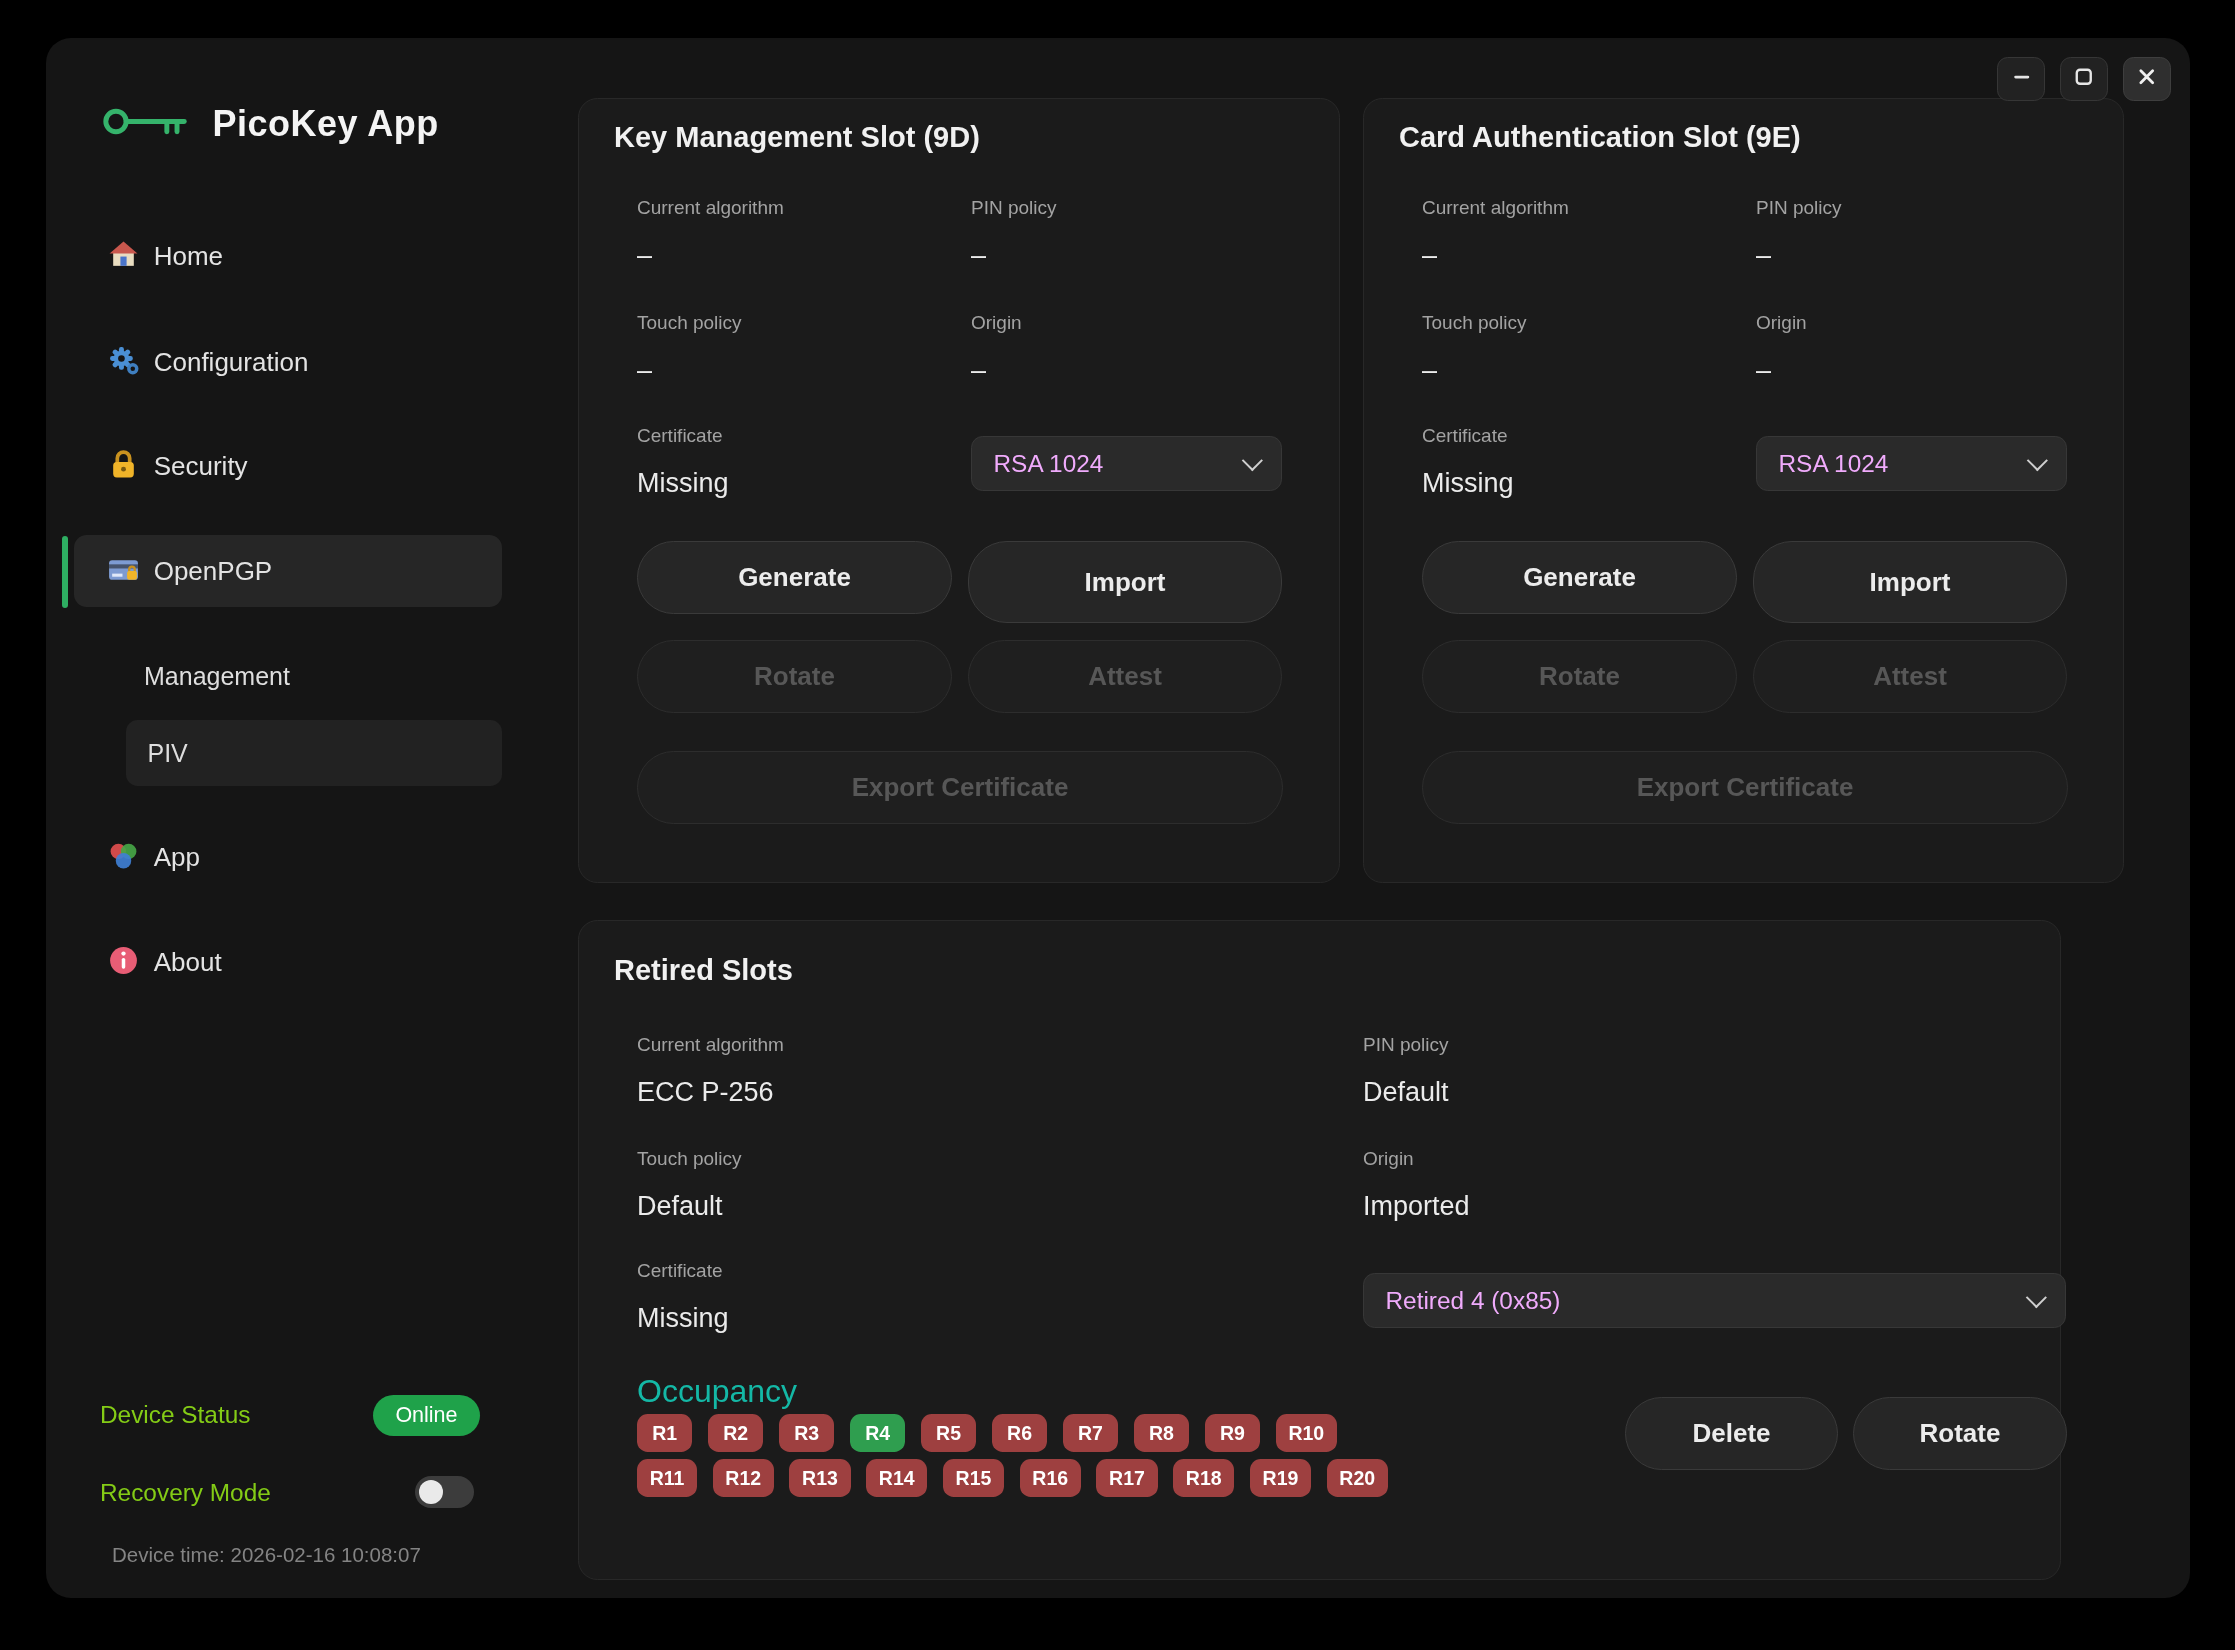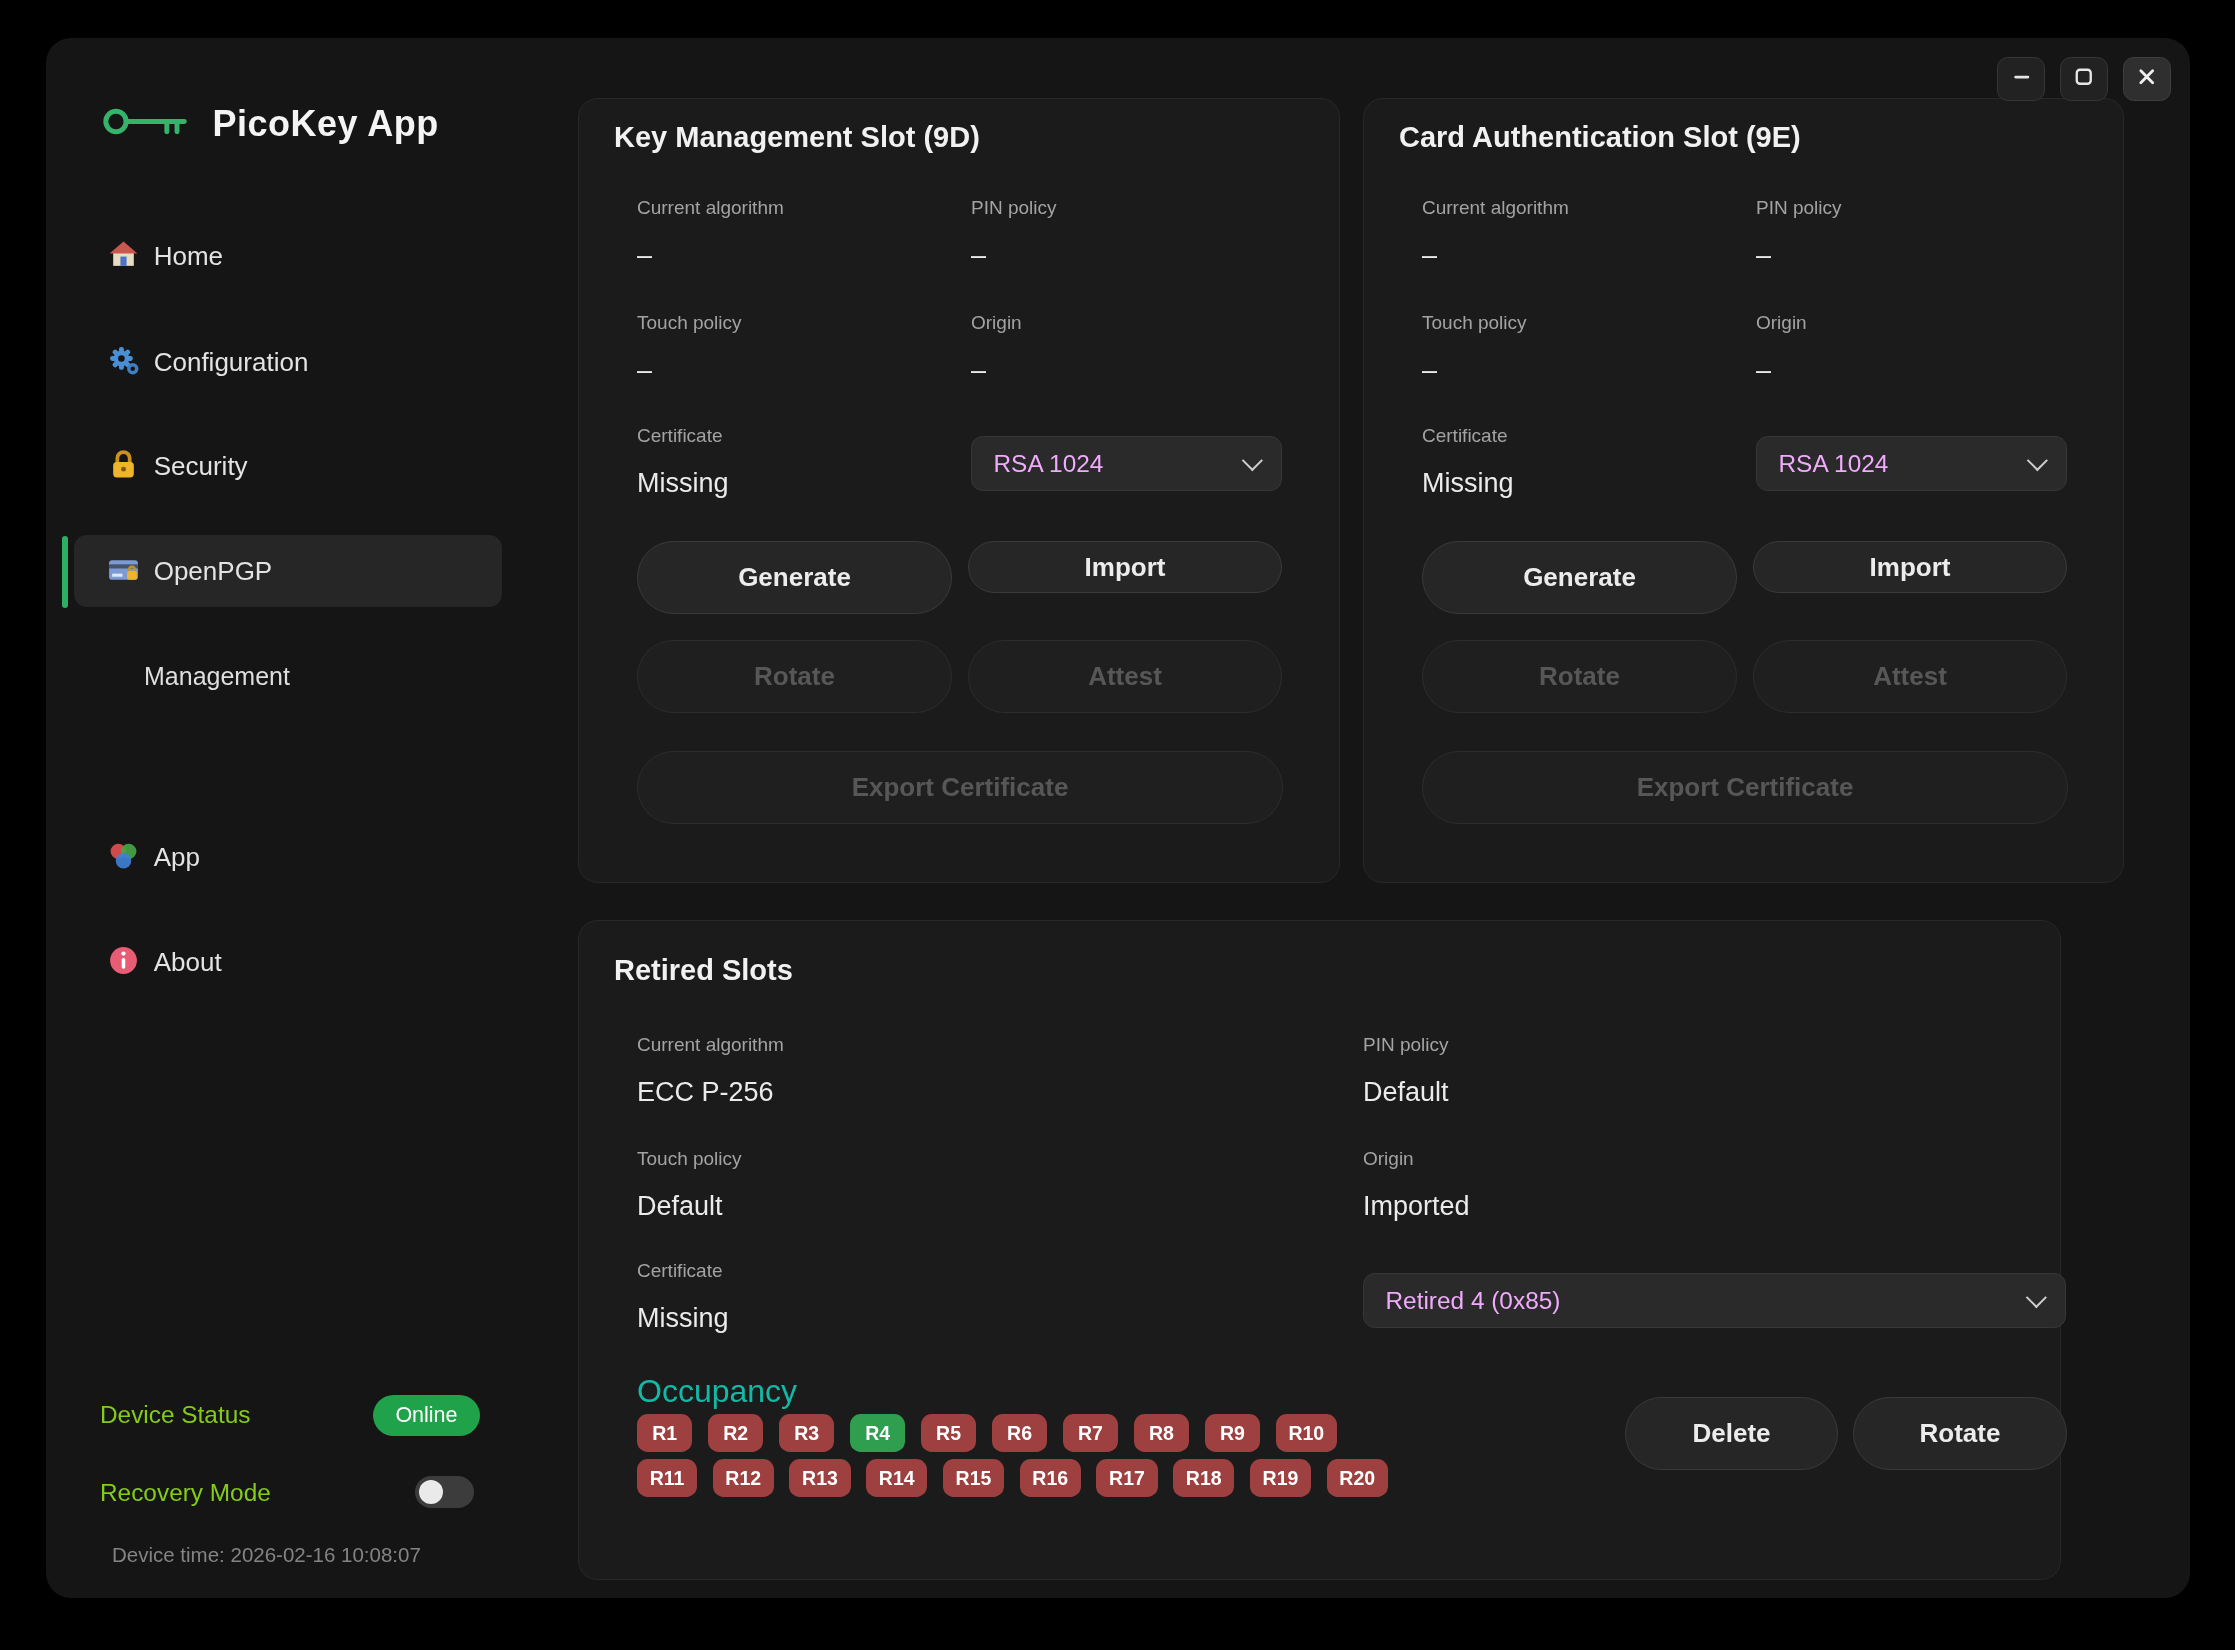--- a/index.html
+++ b/index.html
@@ -85,21 +85,21 @@
   .slot-card .select{left:392px;top:337px;width:311px;height:55px}
 
   .btn{
     position:absolute;display:flex;align-items:center;justify-content:center;
     background:#262626;border:1px solid #3a3a3a;border-radius:39px;
     font-size:26px;font-weight:bold;color:#ececec;box-sizing:border-box;cursor:pointer
   }
   .btn.disabled{background:#1f1f1f;border-color:#2d2d2d;color:#575757;cursor:default}
 
   .slot-card .btn-generate{left:58px;top:442px;width:315px;height:73px}
-  .slot-card .btn-import{left:389px;top:442px;width:314px;height:52px}
+  .slot-card .btn-import{left:389px;top:442px;width:314px;height:82px}
   .slot-card .btn-rotate{left:58px;top:541px;width:315px;height:73px}
   .slot-card .btn-attest{left:389px;top:541px;width:314px;height:73px}
   .slot-card .btn-export{left:58px;top:652px;width:646px;height:73px}
 
   #card-rt .f0{left:58px;top:114px}
   #card-rt .f1{left:784px;top:114px}
   #card-rt .f2{left:58px;top:228px}
   #card-rt .f3{left:784px;top:228px}
   #card-rt .f4{left:58px;top:340px}
   #card-rt .select{left:784px;top:352px;width:703px;height:55px}
@@ -211,20 +211,23 @@
           <path d="M21.5 18 v-2 a2.7 2.7 0 0 1 5.4 0 v2" stroke="#c9921f" stroke-width="2.2" fill="none"></path>
           <rect x="19.5" y="17.5" width="9.5" height="8.5" rx="2" fill="#f0b429"></rect>
         </svg>
       </span>
       <span class="nav-label">OpenPGP</span>
     </div>
 
     <div class="sub-item" id="sub-management">
       <span class="nav-label">Management</span>
     </div>
+    <div class="sub-item" id="sub-piv">
+      <span class="nav-label">PIV</span>
+    </div>
 
     <div class="nav-item" id="nav-app">
       <span>
         <svg width="33" height="33" viewBox="0 0 32 32">
           <circle cx="11" cy="12" r="7.5" fill="#e14f4f" opacity="0.92"></circle>
           <circle cx="21" cy="12" r="7.5" fill="#46a546" opacity="0.92"></circle>
           <circle cx="16" cy="21" r="7.5" fill="#3f7fd4" opacity="0.92"></circle>
         </svg>
       </span>
       <span class="nav-label">App</span>

